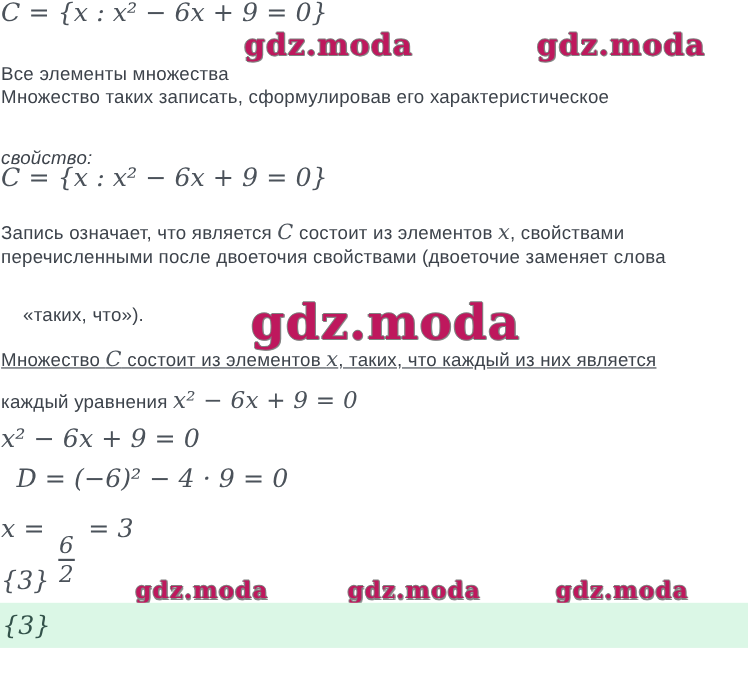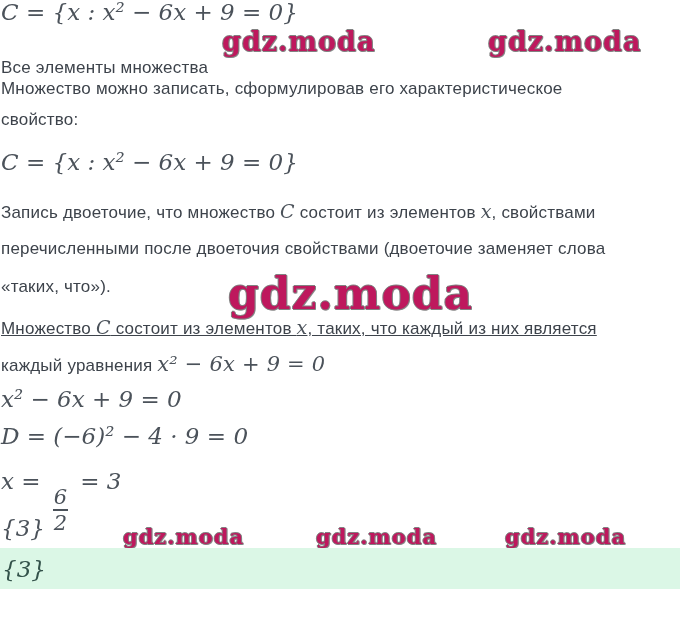--- a/index.html
+++ b/index.html
@@ -41,36 +41,36 @@
 </head>
 <body>
 
 <div class="line math mathline" style="top:-3px;">C = {x :  x² − 6x + 9 = 0}</div>
 
 <div class="wm wm-top" style="left:222px; top:26px;">gdz.moda</div>
 <div class="wm wm-top" style="left:488px; top:26px;">gdz.moda</div>
 
 <div class="line txt" style="top:44px;margin-top:12px;">Все элементы множества</div>
 
-<div class="line txt" style="top:77px;">Множество можно записать, сформулировав его характеристическое</div>
-<div class="line txt" style="top:108px;">свойство:</div>
+<div class="line txt" style="top:77px;">Множество таких записать, сформулировав его характеристическое</div>
+<div class="line txt" style="top:132px;font-style:italic;">свойство:</div>
 
 <div class="line math mathline" style="top:147px;">C = {x :  x² − 6x + 9 = 0}</div>
 
-<div class="line txt" style="top:199px;"><span>Запись двоеточие, что множество </span><span class="mvar">C</span><span> состоит из элементов </span><span class="mvar">x</span><span>, свойствами</span></div>
-<div class="line txt" style="top:237px;">перечисленными после двоеточия свойствами (двоеточие заменяет слова</div>
-<div class="line txt" style="top:275px;">«таких, что»).</div>
+<div class="line txt" style="top:199px;"><span>Запись означает, что является </span><span class="mvar">C</span><span> состоит из элементов </span><span class="mvar">x</span><span>, свойствами</span></div>
+<div class="line txt" style="top:222px;">перечисленными после двоеточия свойствами (двоеточие заменяет слова</div>
+<div class="line txt" style="top:275px;margin-left:20px;">«таких, что»).</div>
 
 <div class="wm wm-mid" style="left:228px; top:268px;">gdz.moda</div>
 
 <div class="line txt" style="top:315px;text-decoration:underline;"><span>Множество </span><span class="mvar">C</span><span> состоит из элементов </span><span class="mvar">x</span><span>, таких, что каждый из них является</span></div>
 <div class="line txt" style="top:352px;"><span>каждый уравнения </span><span class="math" style="font-size:21px;">x² − 6x + 9 = 0</span></div>
 
 <div class="line math mathline" style="top:384px;">x² − 6x + 9 = 0</div>
-<div class="line math mathline" style="top:421px;">D = (−6)² − 4 · 9 = 0</div>
+<div class="line math mathline" style="top:421px;padding-left:14px;">D = (−6)² − 4 · 9 = 0</div>
 
 <div class="line math mathline" style="top:466px;"><span>x = </span><span class="frac">
       <span class="num">6</span>
       <span class="fbar"></span>
       <span class="den">2</span>
     </span><span> = 3</span></div>
 
 <div class="line math mathline" style="top:513px;">{3}</div>
 
 <div class="wm wm-bot" style="left:123px; top:524px;">gdz.moda</div>

